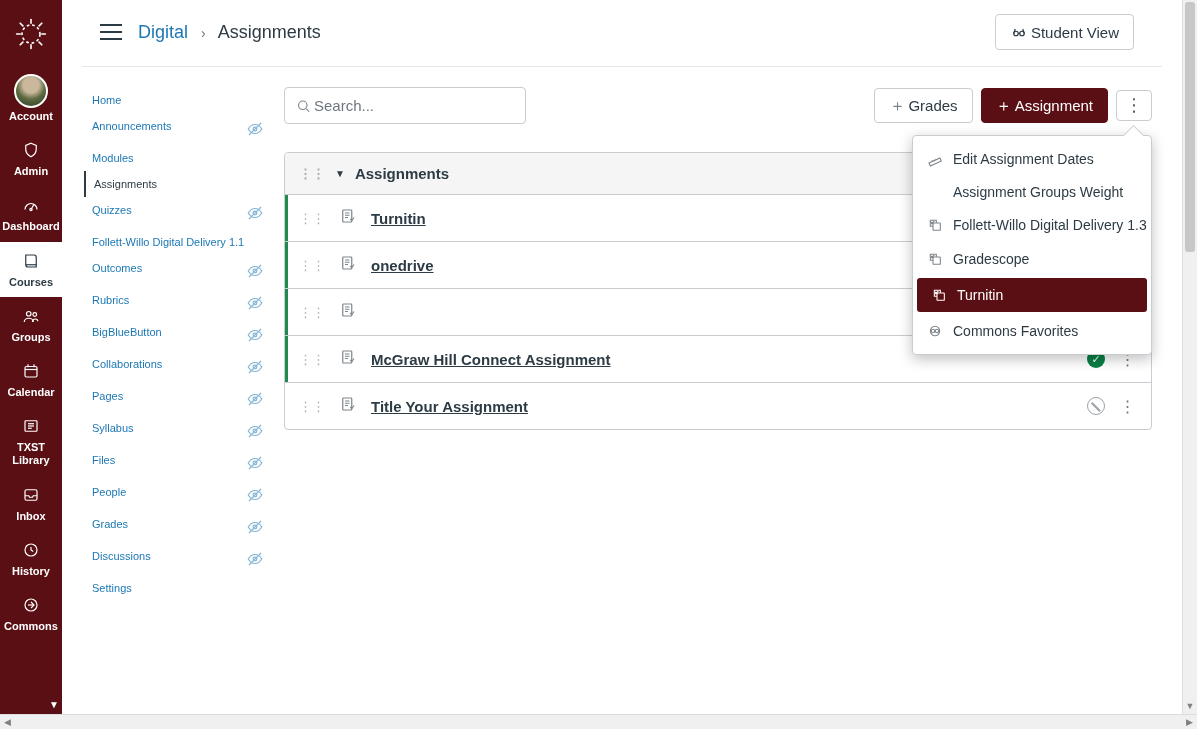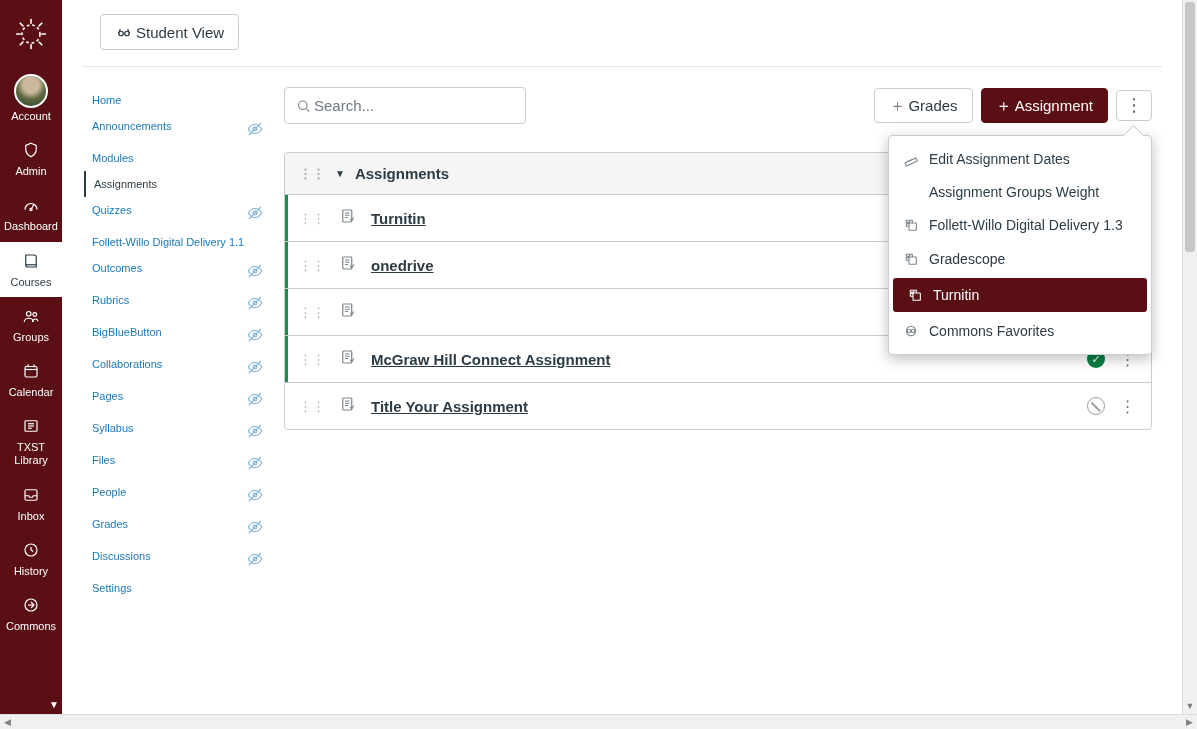--- a/index.html
+++ b/index.html
@@ -12,21 +12,21 @@
     --bg:#ffffff;
     --panel-head:#F5F5F5;
     --green:#088044;
     --shadow:rgba(0,0,0,.25);
   }
   *{box-sizing:border-box}
   html,body{margin:0;padding:0;height:100%;width:100%;font-family:"Helvetica Neue",Arial,sans-serif;color:var(--text);}
   body{background:#fff;overflow:hidden;position:relative;height:729px;width:1197px;}
 
   
-  .rail{position:fixed;left:0;top:0;bottom:15px;width:62px;background:var(--brand);color:#fff;display:flex;flex-direction:column;align-items:center;padding-top:8px;}
+  .rail{position:fixed;left:0;top:0;bottom:15px;width:62px;background:var(--brand);color:#fff;display:flex;flex-direction:column;align-items:center;padding-top:8px;font-weight:bold;}
   .rail .logo{width:36px;height:36px;margin:8px 0 12px;border-radius:50%;display:flex;align-items:center;justify-content:center}
   .rail .logo svg{width:36px;height:36px}
   .rail .avatar{width:34px;height:34px;border-radius:50%;border:2px solid #fff;overflow:hidden;margin:4px auto 2px;background:radial-gradient(circle at 50% 30%, #cbb89c 0 30%, #5e6b42 55%, #2a3a22 100%);}
   .rail a.item{display:flex;flex-direction:column;align-items:center;justify-content:center;text-decoration:none;color:#fff;width:62px;padding:6px 0 8px;font-size:11px;line-height:1.2;text-align:center;}
   .rail a.item.active{background:#fff;color:var(--text)}
   .rail a.item.active svg{stroke:var(--text);fill:none}
   .rail .ico{width:26px;height:26px;display:flex;align-items:center;justify-content:center;margin-bottom:2px}
   .rail svg{stroke:#fff;fill:none;stroke-width:1.8}
   .rail .chev{position:absolute;right:3px;bottom:4px;color:#fff;font-size:10px}
 
@@ -91,21 +91,21 @@
   .row .spacer{flex:1}
   .row .state{display:flex;align-items:center;gap:14px;color:var(--muted)}
   .checkcircle{width:18px;height:18px;border-radius:50%;background:var(--green);display:inline-flex;align-items:center;justify-content:center;color:#fff;font-size:11px}
   .nocircle{width:18px;height:18px;border-radius:50%;border:1.6px solid #9ba1a6;position:relative}
   .nocircle::after{content:"";position:absolute;left:2px;right:2px;top:50%;height:1.6px;background:#9ba1a6;transform:rotate(45deg)}
   .kebab{width:18px;text-align:center;color:var(--muted);cursor:pointer;font-size:16px;letter-spacing:1px}
 
   .assign-ico{color:#7d858b}
 
   
-  .menu{position:absolute;top:48px;right:0;width:264px;background:#fff;border:1px solid var(--border);border-radius:4px;box-shadow:0 4px 14px var(--shadow);padding:6px 0;z-index:5}
+  .menu{position:absolute;top:48px;right:0;width:240px;background:#fff;border:1px solid var(--border);border-radius:4px;box-shadow:0 4px 14px var(--shadow);padding:6px 0;z-index:5}
   .menu::before{content:"";position:absolute;top:-8px;right:10px;width:14px;height:14px;background:#fff;border-left:1px solid var(--border);border-top:1px solid var(--border);transform:rotate(45deg)}
   .menu .mi{display:flex;align-items:center;gap:10px;padding:8px 14px;font-size:14px;color:var(--text);cursor:pointer;white-space:nowrap}
   .menu .mi .mico{width:16px;display:inline-flex;justify-content:center;color:#7d858b}
   .menu .mi.noicon{padding-left:40px}
   .menu .mi.sel{background:var(--brand);color:#fff;margin:2px 4px;border-radius:3px}
   .menu .mi.sel .mico{color:#fff}
 
   svg.ic{width:18px;height:18px;stroke:currentColor;fill:none;stroke-width:1.6}
 </style>
 </head>
@@ -229,20 +229,32 @@
     <span class="arr down">▼</span>
   </div>
 <div class="hscroll">
     <span class="arr l">◀</span>
     <span class="arr r">▶</span>
   </div>
 
 <div class="page">
 
   <div class="crumb-row">
+    <div class="crumb-left">
+      <div class="hamburger">
+          <span></span>
+          <span></span>
+          <span></span>
+        </div>
+      <div class="crumbs">
+        <a href="#">Digital</a>
+        <span class="sep">›</span>
+        <span class="current">Assignments</span>
+      </div>
+    </div>
     <button class="btn">
       <svg class="ic" viewBox="0 0 24 24">
           <circle cx="8" cy="14" r="3"></circle>
           <circle cx="16" cy="14" r="3"></circle>
           <path d="M11 14h2M5 14l2-6M19 14l-2-6"></path>
         </svg>
       <span>Student View</span>
     </button>
   </div>
 

